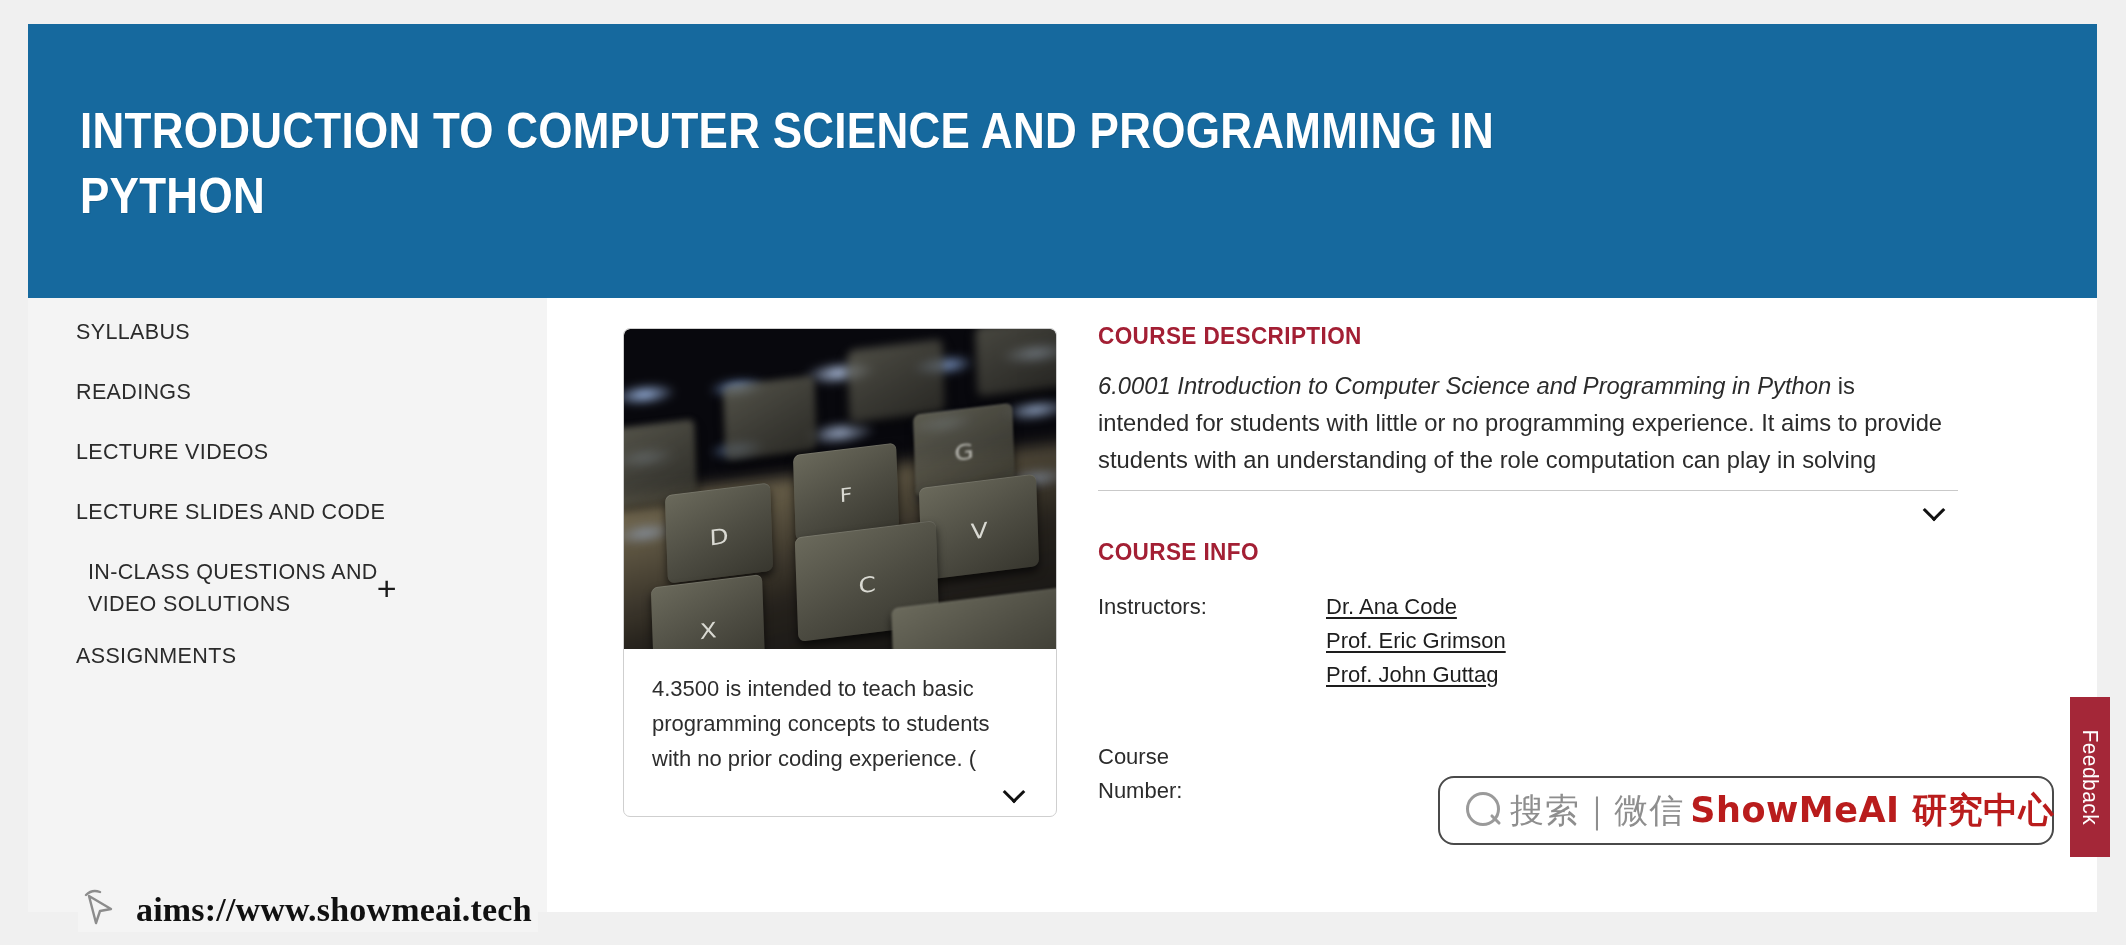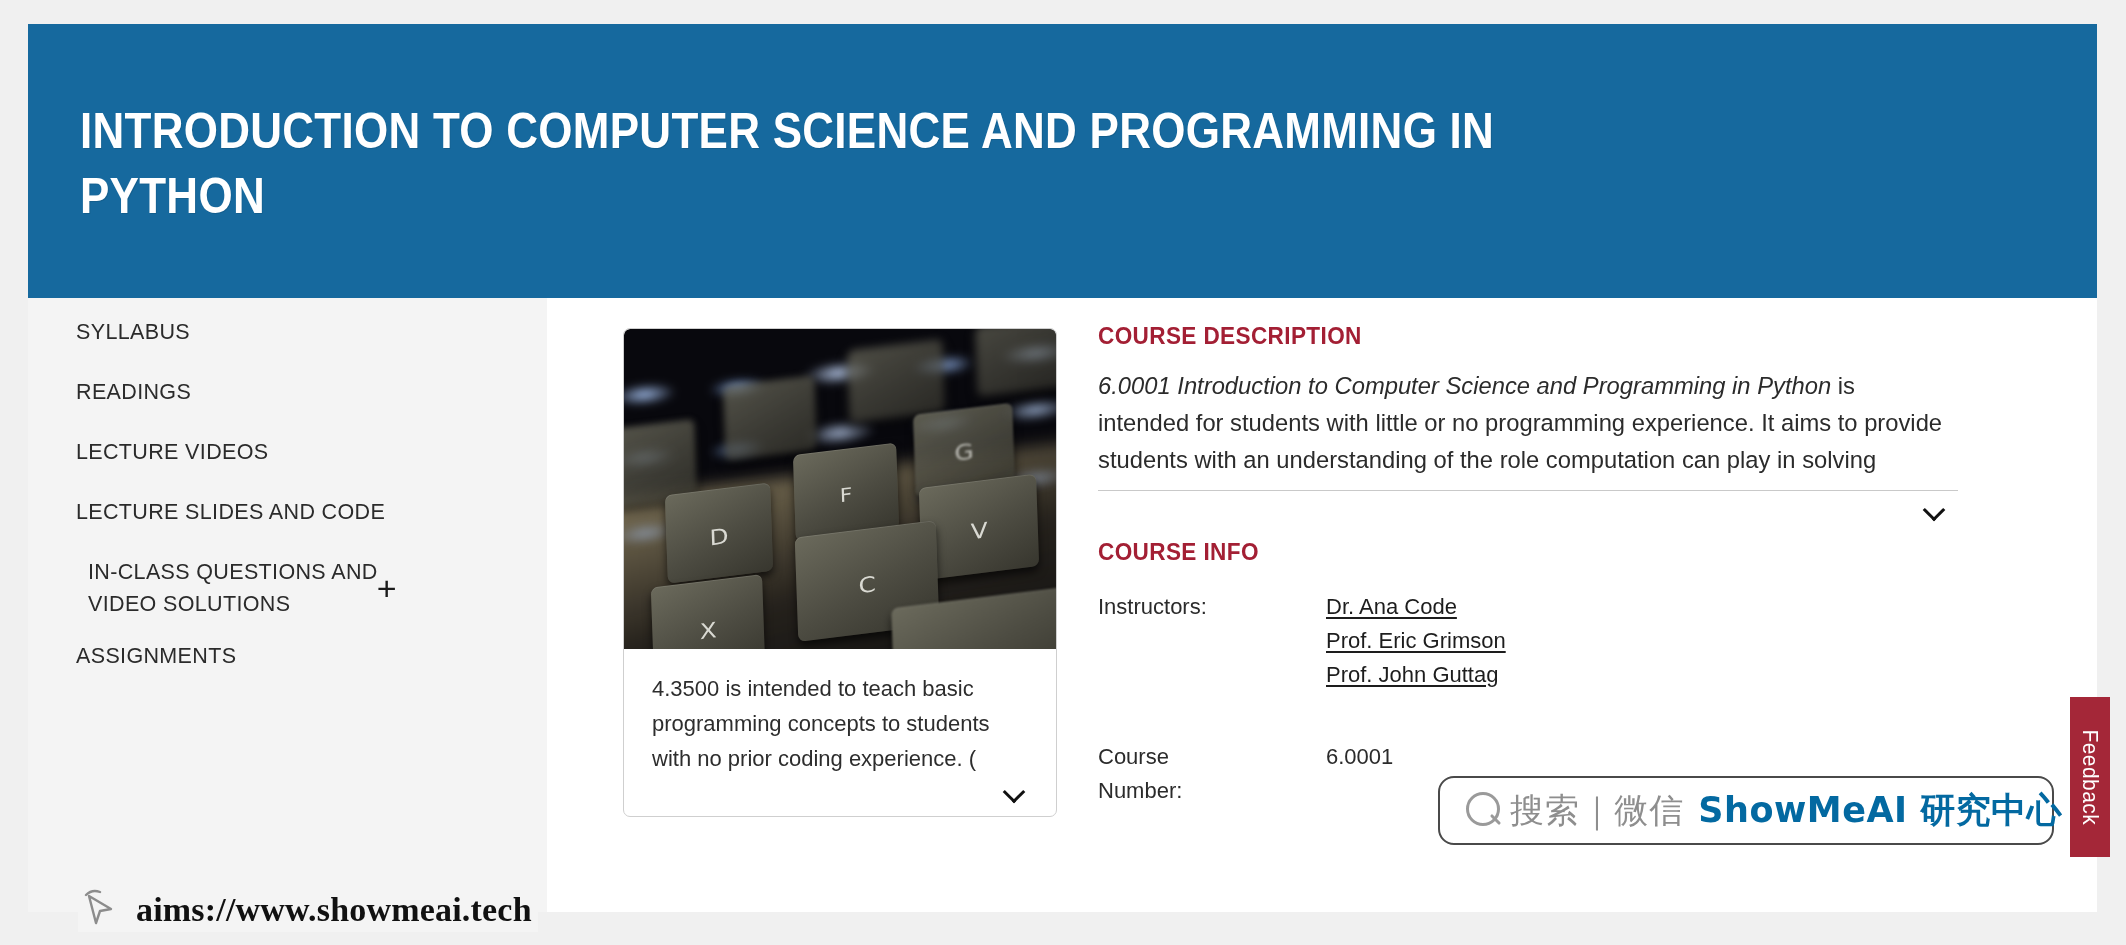--- a/index.html
+++ b/index.html
@@ -247,27 +247,27 @@
     border-radius:2px;
   }
   .s-gray {
     color:#8e8e8e;
     font-size:34px;
     font-family:"DejaVu Sans", sans-serif;
     letter-spacing:1px;
     white-space:nowrap;
   }
   .s-bold {
-    color:#0369a1;
+    color:#b91c1c;
     font-size:35px;
     font-weight:bold;
     font-family:"DejaVu Sans", sans-serif;
     letter-spacing:0.5px;
     white-space:nowrap;
-    margin-left:8px;
+    margin-left:0;
   }
   
   .feedback-tab {
     position:absolute;
     left:2070px; top:697px;
     width:40px; height:160px;
     background:#a42738;
     display:flex;
     align-items:center;
     justify-content:center;
@@ -393,21 +393,20 @@
 
         <div class="info-grid">
           <div class="info-label">Instructors:</div>
           <div id="instructors-list">
               <span class="instr-link">Dr. Ana Code</span>
               <span class="instr-link">Prof. Eric Grimson</span>
               <span class="instr-link">Prof. John Guttag</span>
             </div>
 
           <div class="info-label">Course Number:</div>
-          <div>6.0001</div>
         </div>
 
       </div>
     </main>
   </div>
 
   <div class="brand">
     <svg width="44" height="44" viewBox="0 0 44 44">
       <path d="M8 7 a13 13 0 0 1 14 -3" fill="none" stroke="#8c8c8c" stroke-width="2.4" stroke-linecap="round"></path>
       <path d="M11 8 L33 21 L22 23 L18 35 Z" fill="none" stroke="#8c8c8c" stroke-width="2.4" stroke-linejoin="round"></path>

